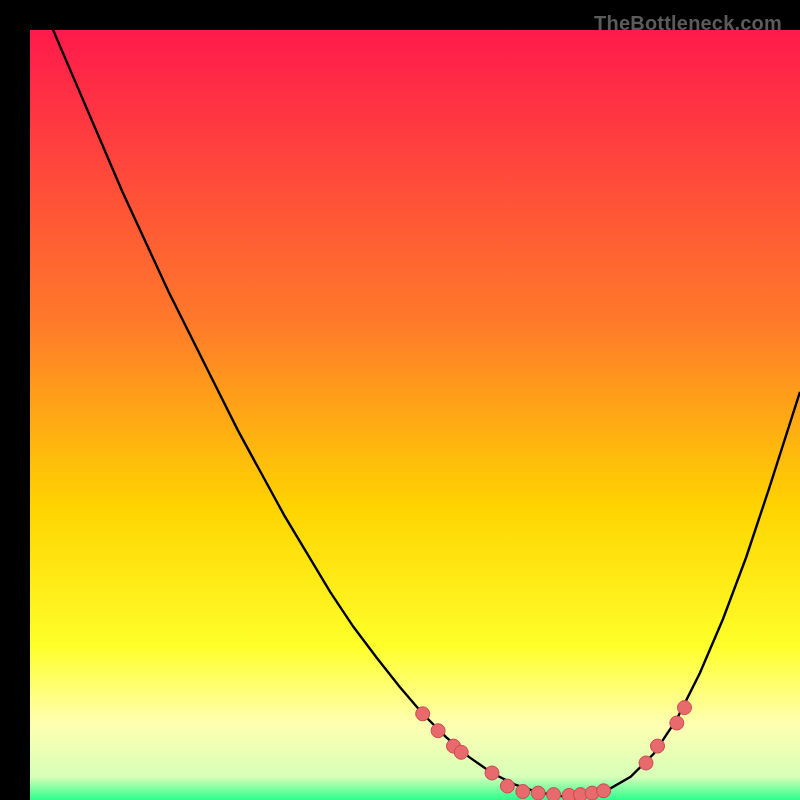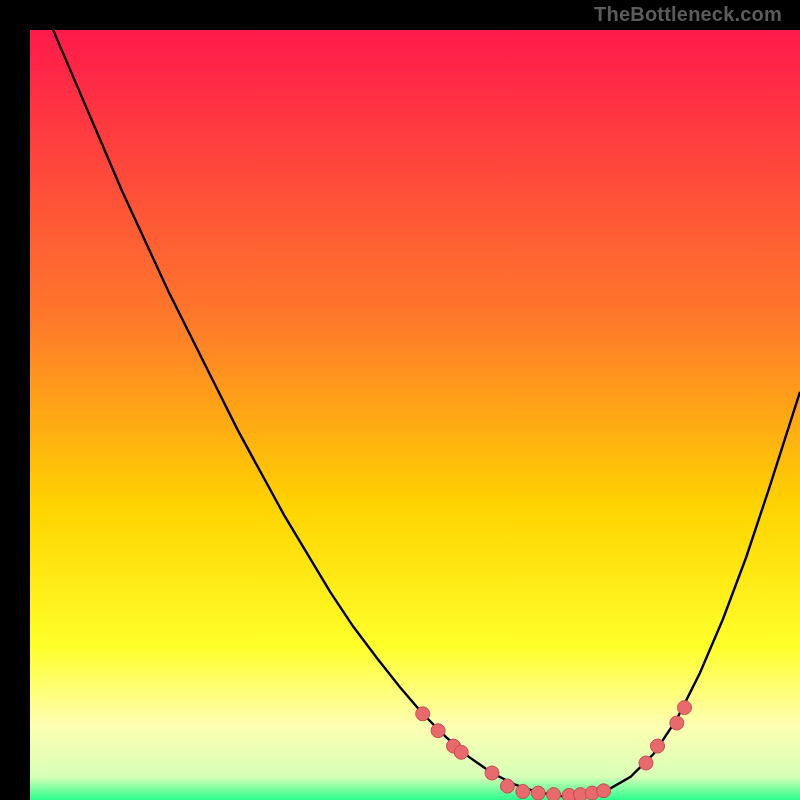--- a/index.html
+++ b/index.html
@@ -21,21 +21,21 @@
   }
   .plot-area {
     position: absolute;
     left: 15px;
     top: 15px;
     width: 770px;
     height: 770px;
   }
   .watermark {
     position: absolute;
-    top: 3px;
+    top: 12px;
     right: 18px;
     color: #5b5b5b;
     font-size: 20px;
     font-weight: 600;
     letter-spacing: 0.2px;
   }
 </style>
 </head>
 <body>
 

